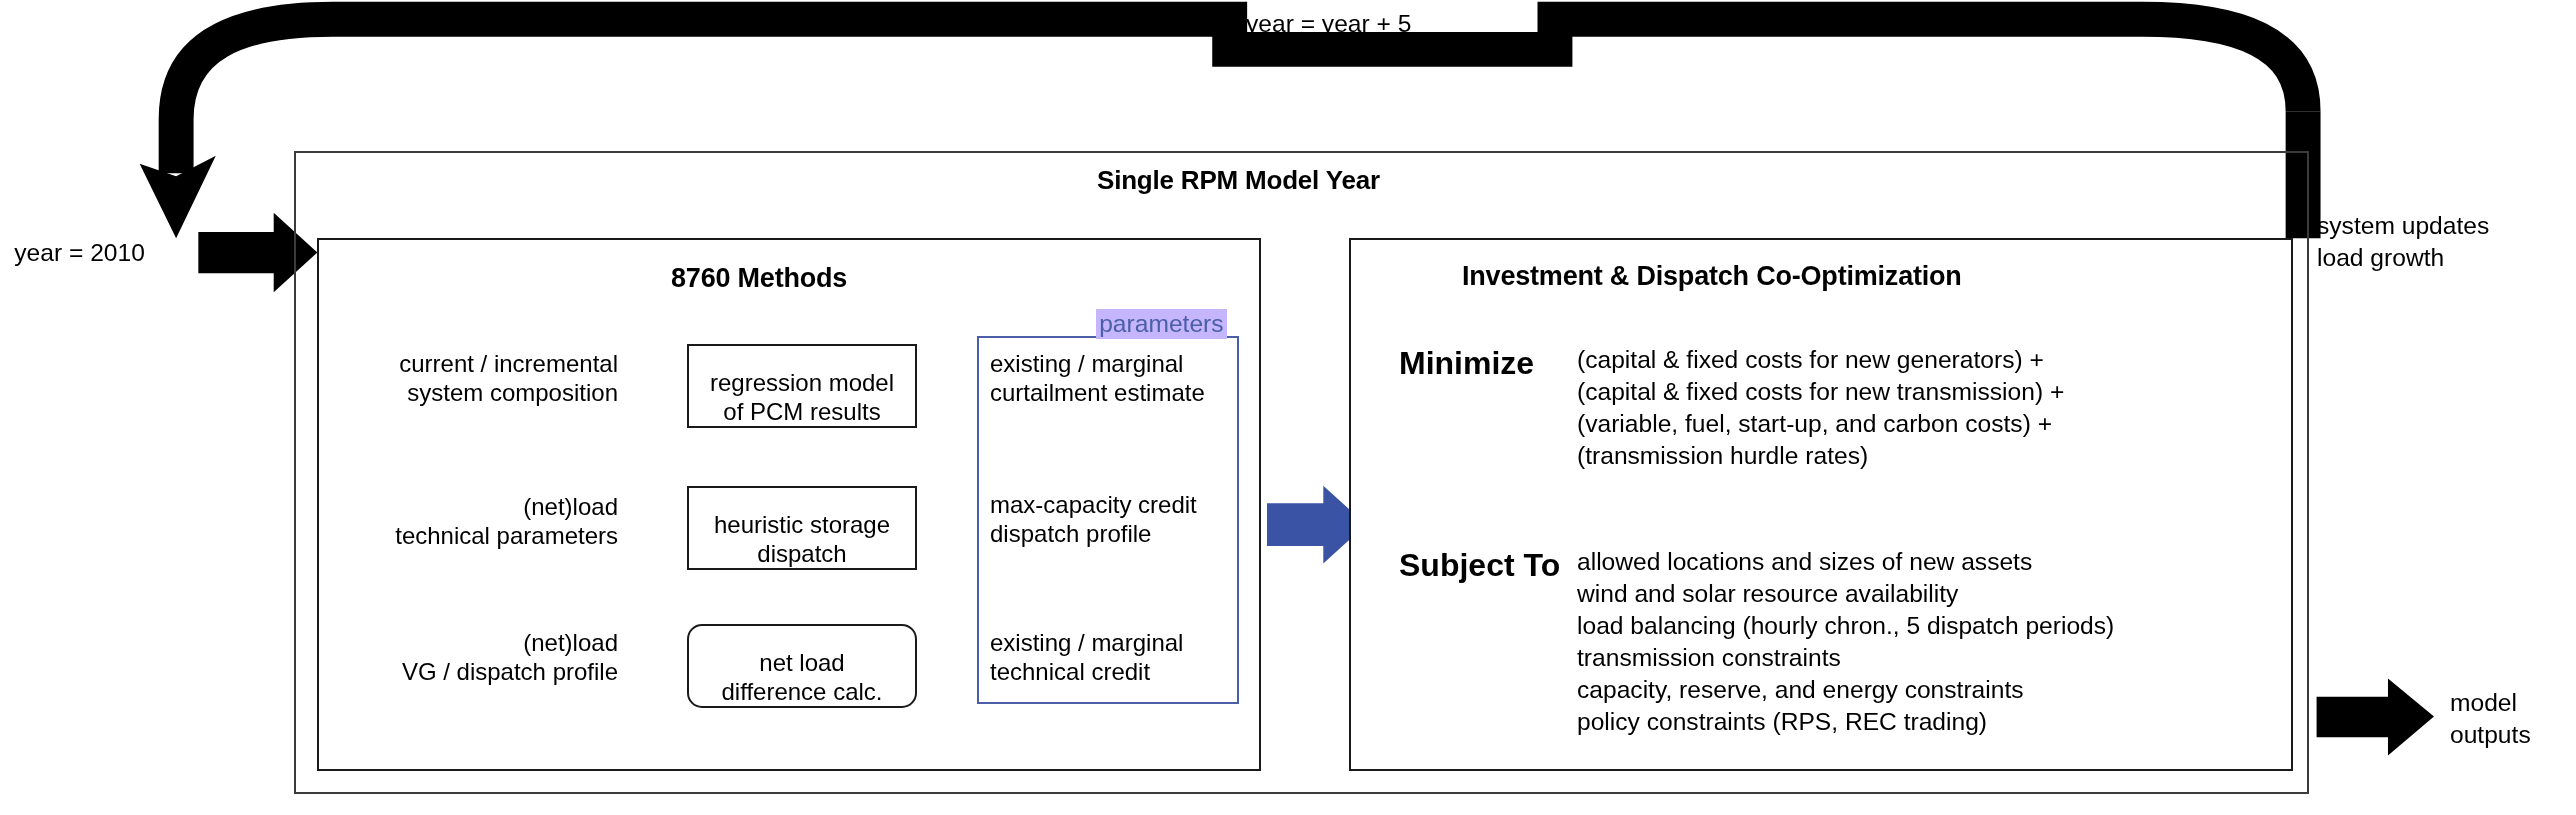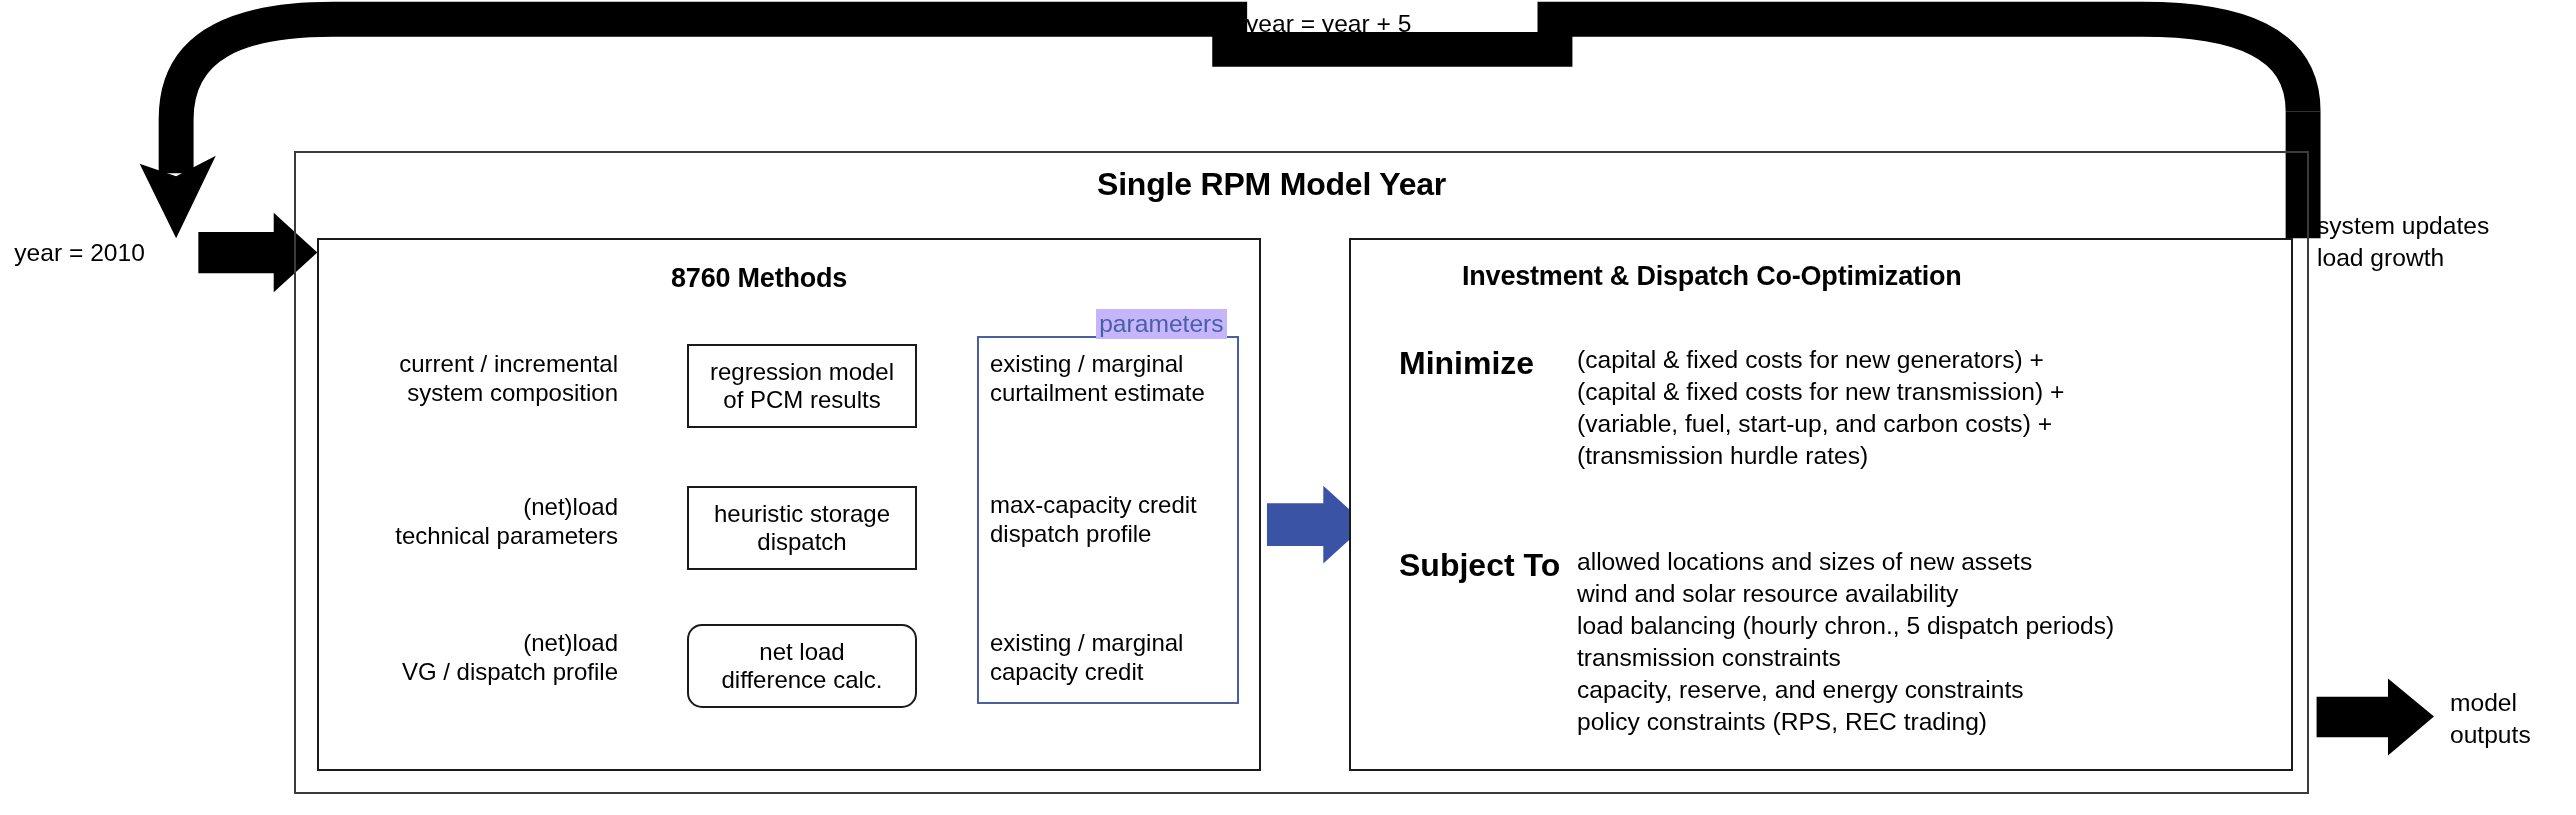--- a/index.html
+++ b/index.html
@@ -29,21 +29,21 @@
     background: #ffffff;
   }
   .sub-box {
     position: absolute;
     border: 2.4px solid #1a1a1a;
     box-sizing: border-box;
     background: #ffffff;
     display: flex;
     flex-direction: column;
     align-items: center;
-    justify-content: center;
+    justify-content: flex-end;
     line-height: 1.18;
   }
   .param-box {
     position: absolute;
     border: 2.4px solid #4a5fa8;
     box-sizing: border-box;
     background: #ffffff;
   }
 
   
@@ -57,21 +57,21 @@
     line-height: 1.22;
   }
   .body-txt {
     font-size: 24px;
   }
   .box-txt {
     font-size: 24px;
     text-align: center;
   }
   .hdr-main {
-    font-size: 32px;
+    font-size: 26px;
   }
   .hdr-sec {
     font-size: 27px;
   }
   .param-label {
     font-size: 24.6px;
     color: #4a5fa8;
   }
   .right-lines { line-height: 1.30; }
   .lbl-right { font-size: 24.6px; line-height: 1.30; }
@@ -193,21 +193,21 @@
   <div>VG / dispatch profile</div>
 </div>
 
 <div class="sub-box box-txt" style="left:687px; top:624px; width:230px; height:84px;border-radius:15px;">
   <span>net load</span>
   <span>difference calc.</span>
 </div>
 
 <div class="txt body-txt" style="left:990px; top:628px;">
   <div>existing / marginal</div>
-  <div>capacity credit</div>
+  <div>technical credit</div>
 </div>
 
 <div class="panel-box" style="left:1349px; top:238px; width:944px; height:533px;"></div>
 
 <div class="txt title-bold hdr-sec" style="left:1462px; top:260px;">Investment &amp; Dispatch Co-Optimization</div>
 
 <div class="txt opt-key" style="left:1399px; top:344px;">Minimize</div>
 
 <div class="txt right-lines opt-line" style="left:1577px; top:344px;">
   <div>(capital &amp; fixed costs for new generators) +</div>

